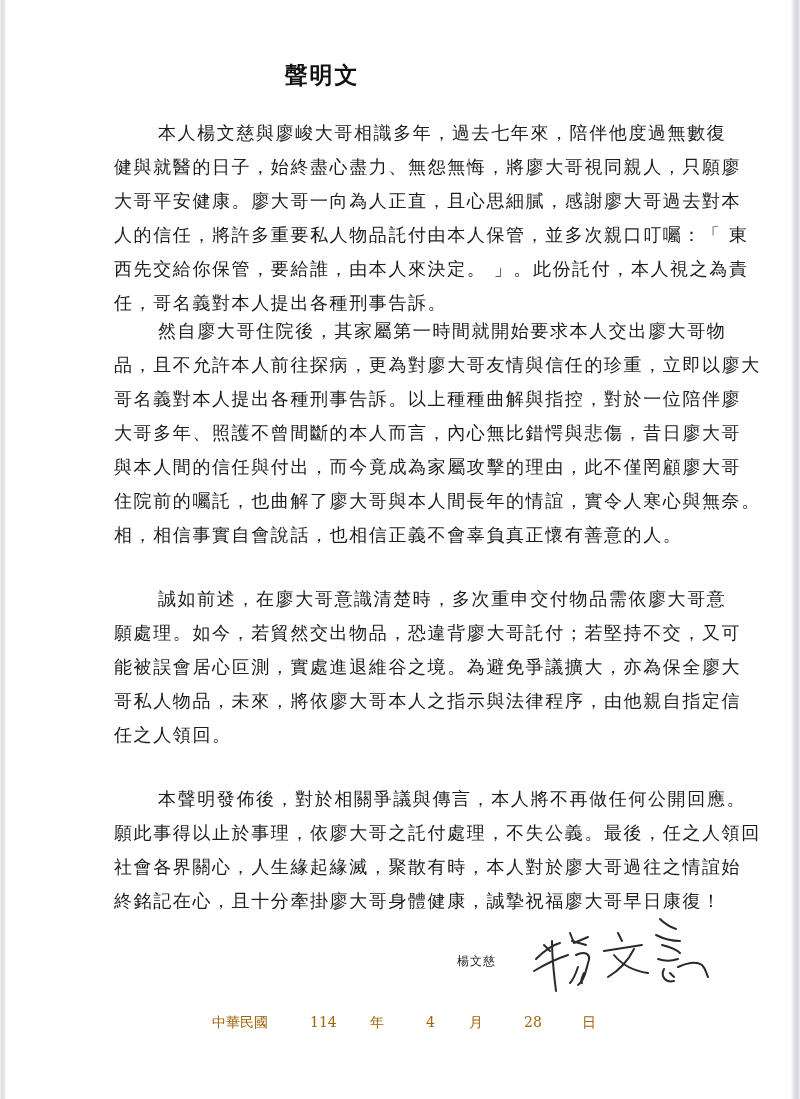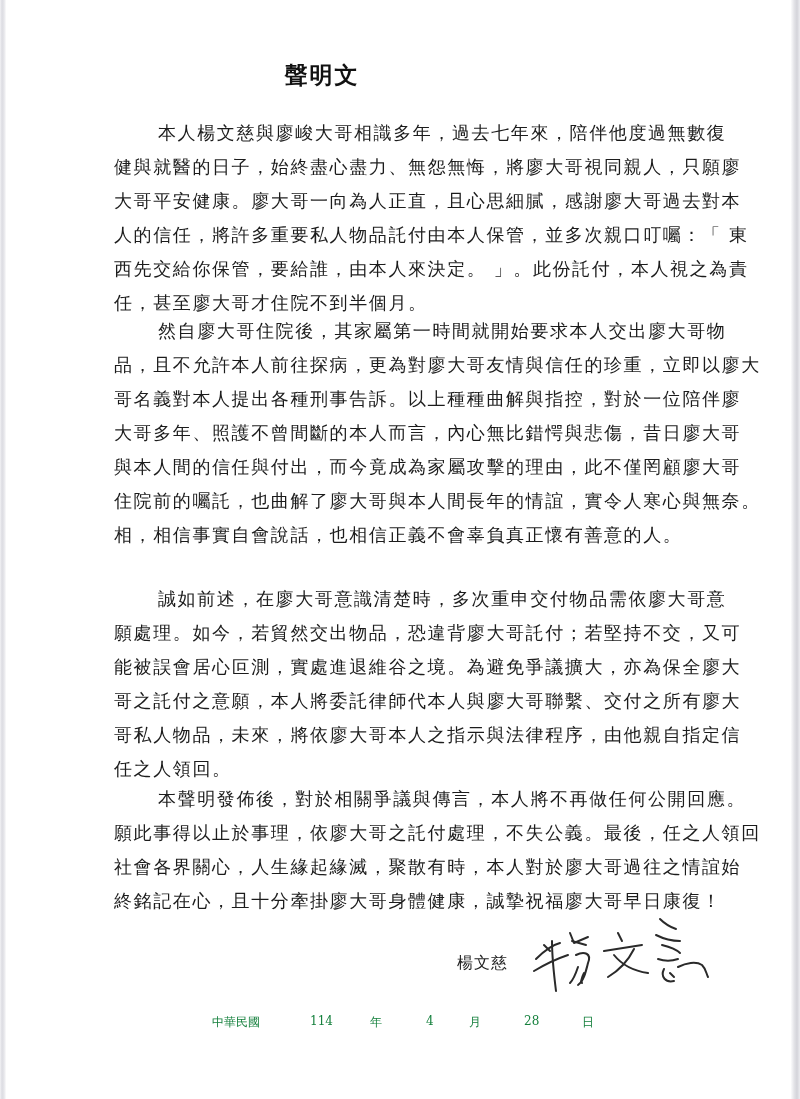--- a/index.html
+++ b/index.html
@@ -44,71 +44,70 @@
       font-size: 18px;
       white-space: nowrap;
       letter-spacing: 1.6px;
       color: #1c1c1c;
     }
     .line.indent { padding-left: 44px; }
     .signer {
       position: absolute;
       left: 457px;
       top: 953px;
-      font-size: 16px;
+      font-size: 12px;
       letter-spacing: 1px;
       color: #222;
     }
     .signature {
       position: absolute;
       left: 530px;
       top: 915px;
       width: 190px;
       height: 90px;
     }
     .date {
       position: absolute;
       top: 1014px;
-      font-size: 12px;
-      color: #15803d;
+      font-size: 14px;
+      color: #a16207;
       white-space: nowrap;
     }
   </style>
 </head>
 <body>
 
 <div class="edge-left"></div>
 <div class="edge-right"></div>
 
 <div class="title">聲明文</div>
 
 <div class="para" style="top:116px;">
   <div class="line indent">本人楊文慈與廖峻大哥相識多年，過去七年來，陪伴他度過無數復</div>
   <div class="line">健與就醫的日子，始終盡心盡力、無怨無悔，將廖大哥視同親人，只願廖</div>
   <div class="line">大哥平安健康。廖大哥一向為人正直，且心思細膩，感謝廖大哥過去對本</div>
   <div class="line">人的信任，將許多重要私人物品託付由本人保管，並多次親口叮囑：「 東</div>
   <div class="line">西先交給你保管，要給誰，由本人來決定。 」。此份託付，本人視之為責</div>
-  <div class="line">任，甚至廖大哥才住院不到半個月。</div>
+  <div class="line">任，哥名義對本人提出各種刑事告訴。</div>
 </div>
 
 <div class="para" style="top:314px;">
   <div class="line indent">然自廖大哥住院後，其家屬第一時間就開始要求本人交出廖大哥物</div>
   <div class="line">品，且不允許本人前往探病，更為對廖大哥友情與信任的珍重，立即以廖大</div>
   <div class="line">哥名義對本人提出各種刑事告訴。以上種種曲解與指控，對於一位陪伴廖</div>
   <div class="line">大哥多年、照護不曾間斷的本人而言，內心無比錯愕與悲傷，昔日廖大哥</div>
   <div class="line">與本人間的信任與付出，而今竟成為家屬攻擊的理由，此不僅罔顧廖大哥</div>
   <div class="line">住院前的囑託，也曲解了廖大哥與本人間長年的情誼，實令人寒心與無奈。</div>
   <div class="line">相，相信事實自會說話，也相信正義不會辜負真正懷有善意的人。</div>
 </div>
 
 <div class="para" style="top:582px;">
   <div class="line indent">誠如前述，在廖大哥意識清楚時，多次重申交付物品需依廖大哥意</div>
   <div class="line">願處理。如今，若貿然交出物品，恐違背廖大哥託付；若堅持不交，又可</div>
   <div class="line">能被誤會居心叵測，實處進退維谷之境。為避免爭議擴大，亦為保全廖大</div>
-  <div class="line">哥之託付之意願，本人將委託律師代本人與廖大哥聯繫、交付之所有廖大</div>
   <div class="line">哥私人物品，未來，將依廖大哥本人之指示與法律程序，由他親自指定信</div>
   <div class="line">任之人領回。</div>
 </div>
 
 <div class="para" style="top:782px;">
   <div class="line indent">本聲明發佈後，對於相關爭議與傳言，本人將不再做任何公開回應。</div>
   <div class="line">願此事得以止於事理，依廖大哥之託付處理，不失公義。最後，任之人領回</div>
   <div class="line">社會各界關心，人生緣起緣滅，聚散有時，本人對於廖大哥過往之情誼始</div>
   <div class="line">終銘記在心，且十分牽掛廖大哥身體健康，誠摯祝福廖大哥早日康復！</div>
 </div>

